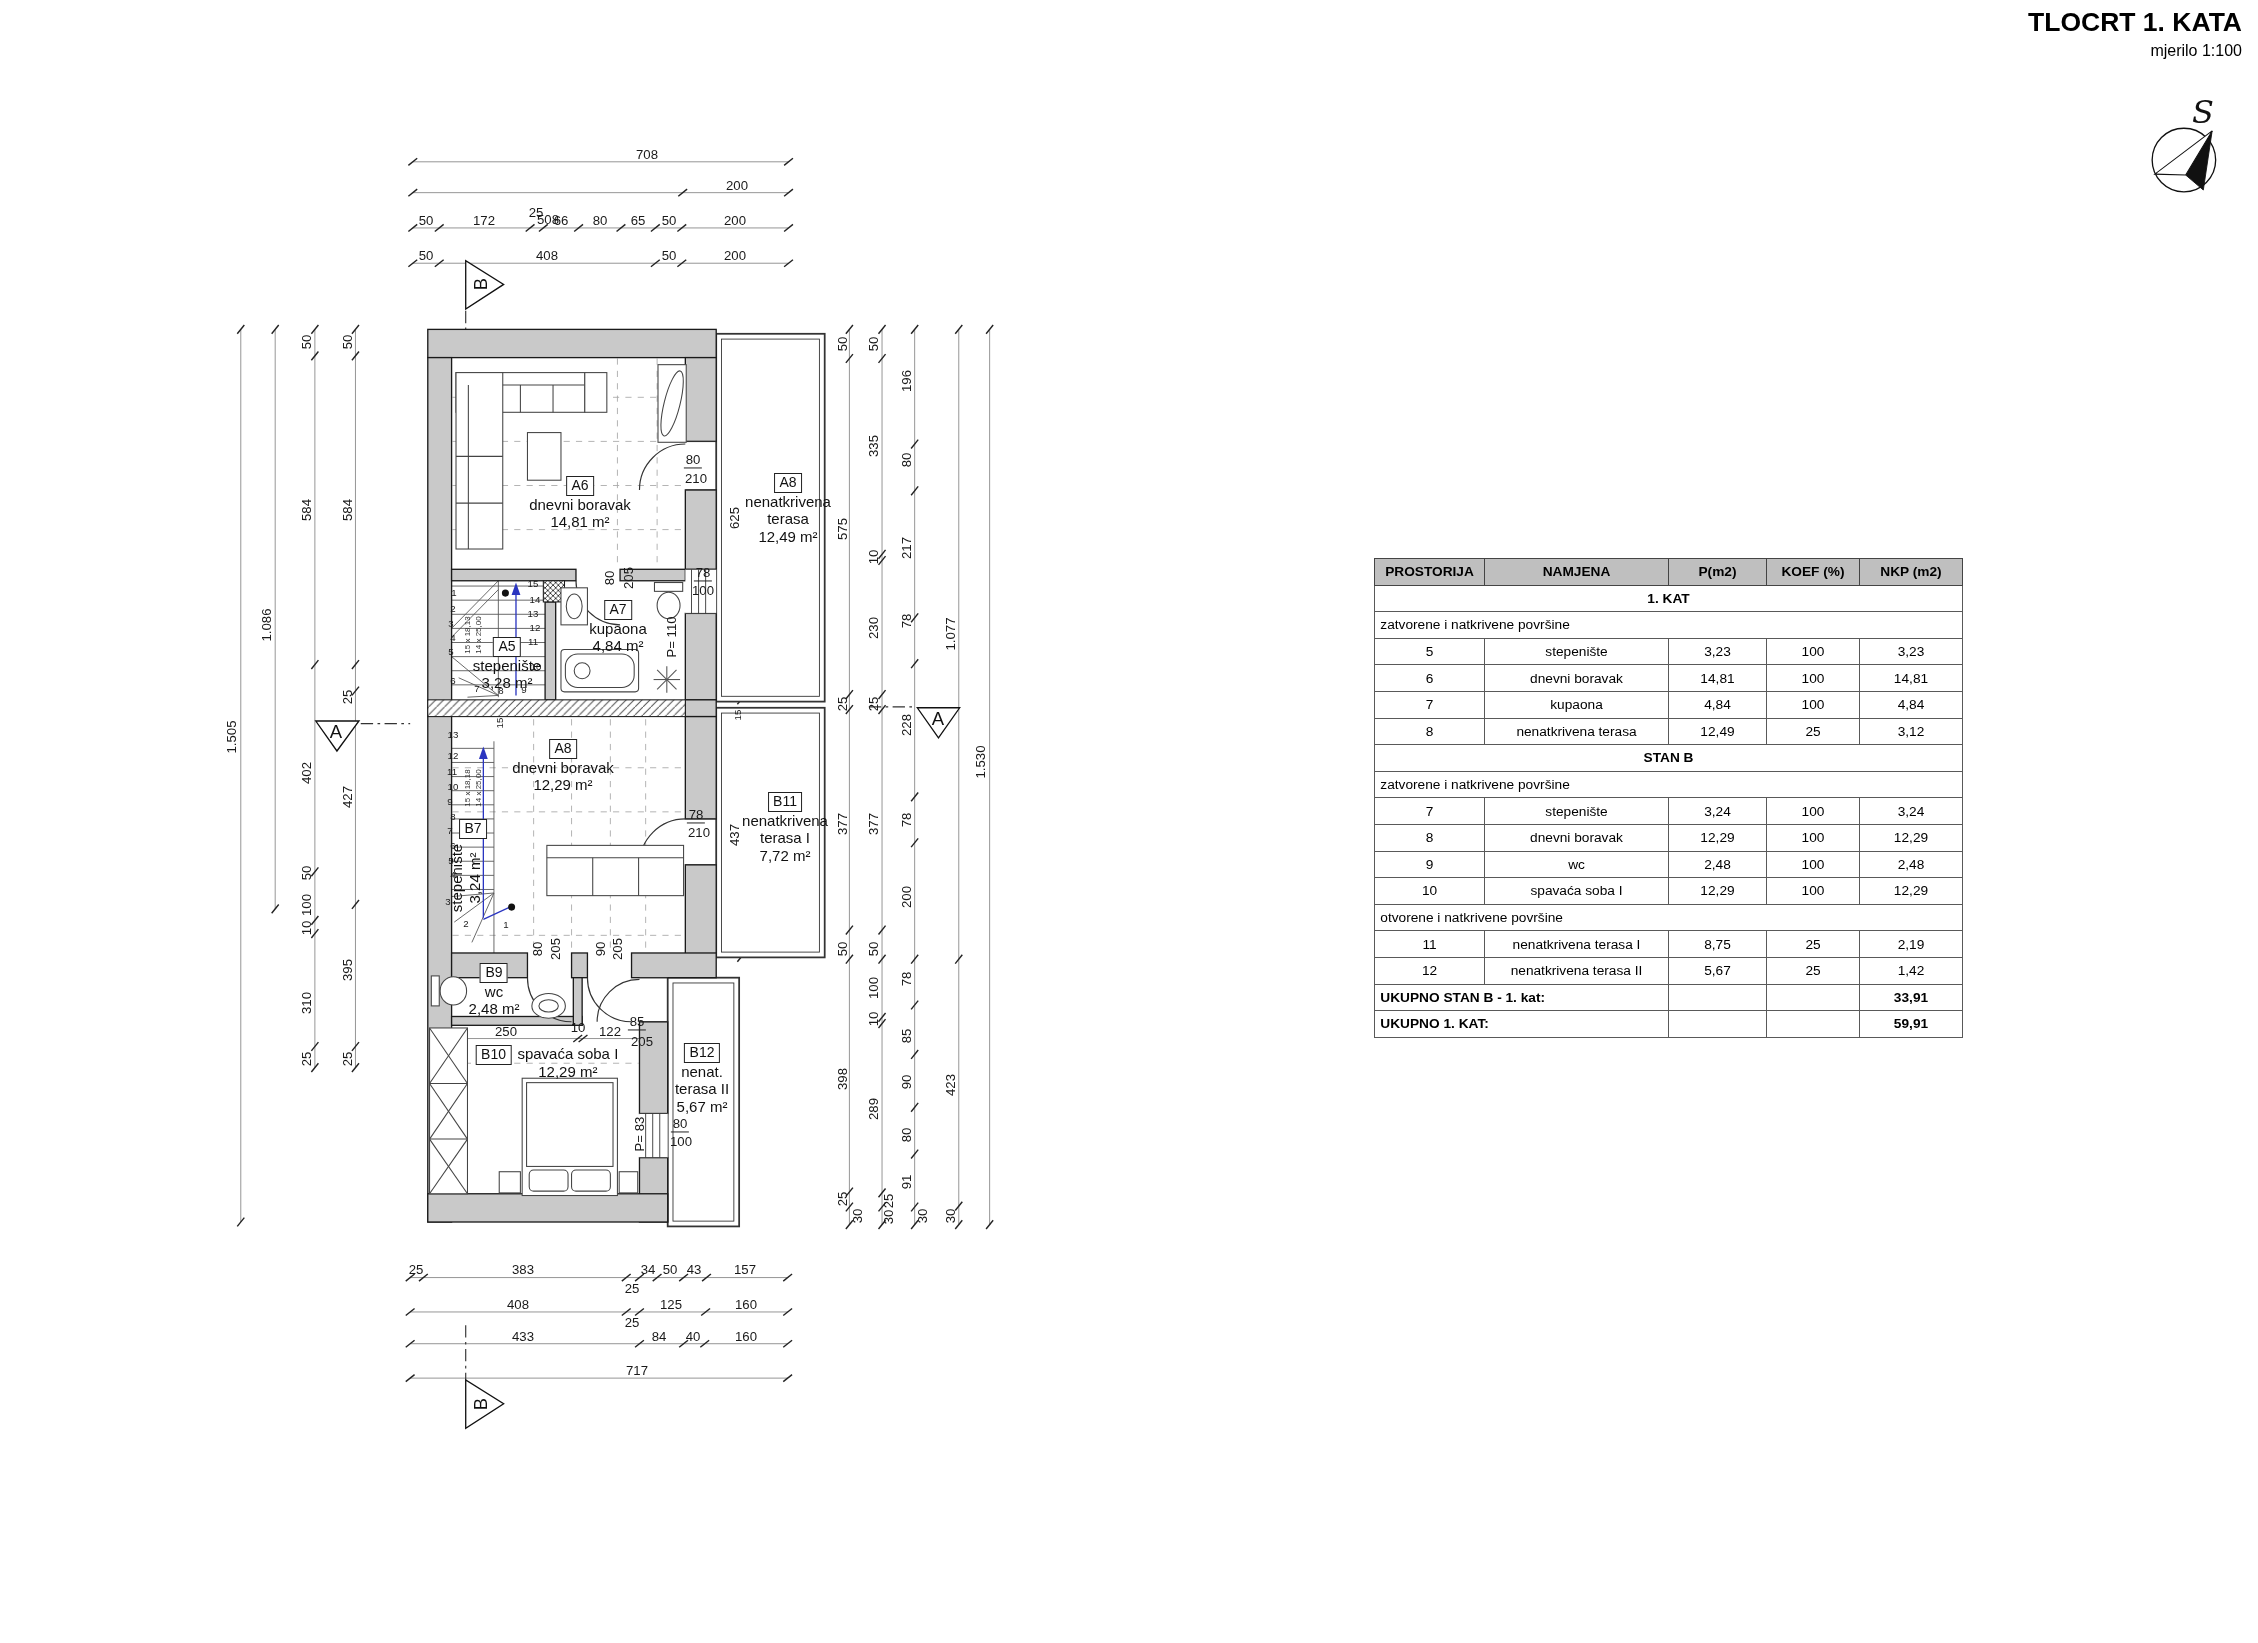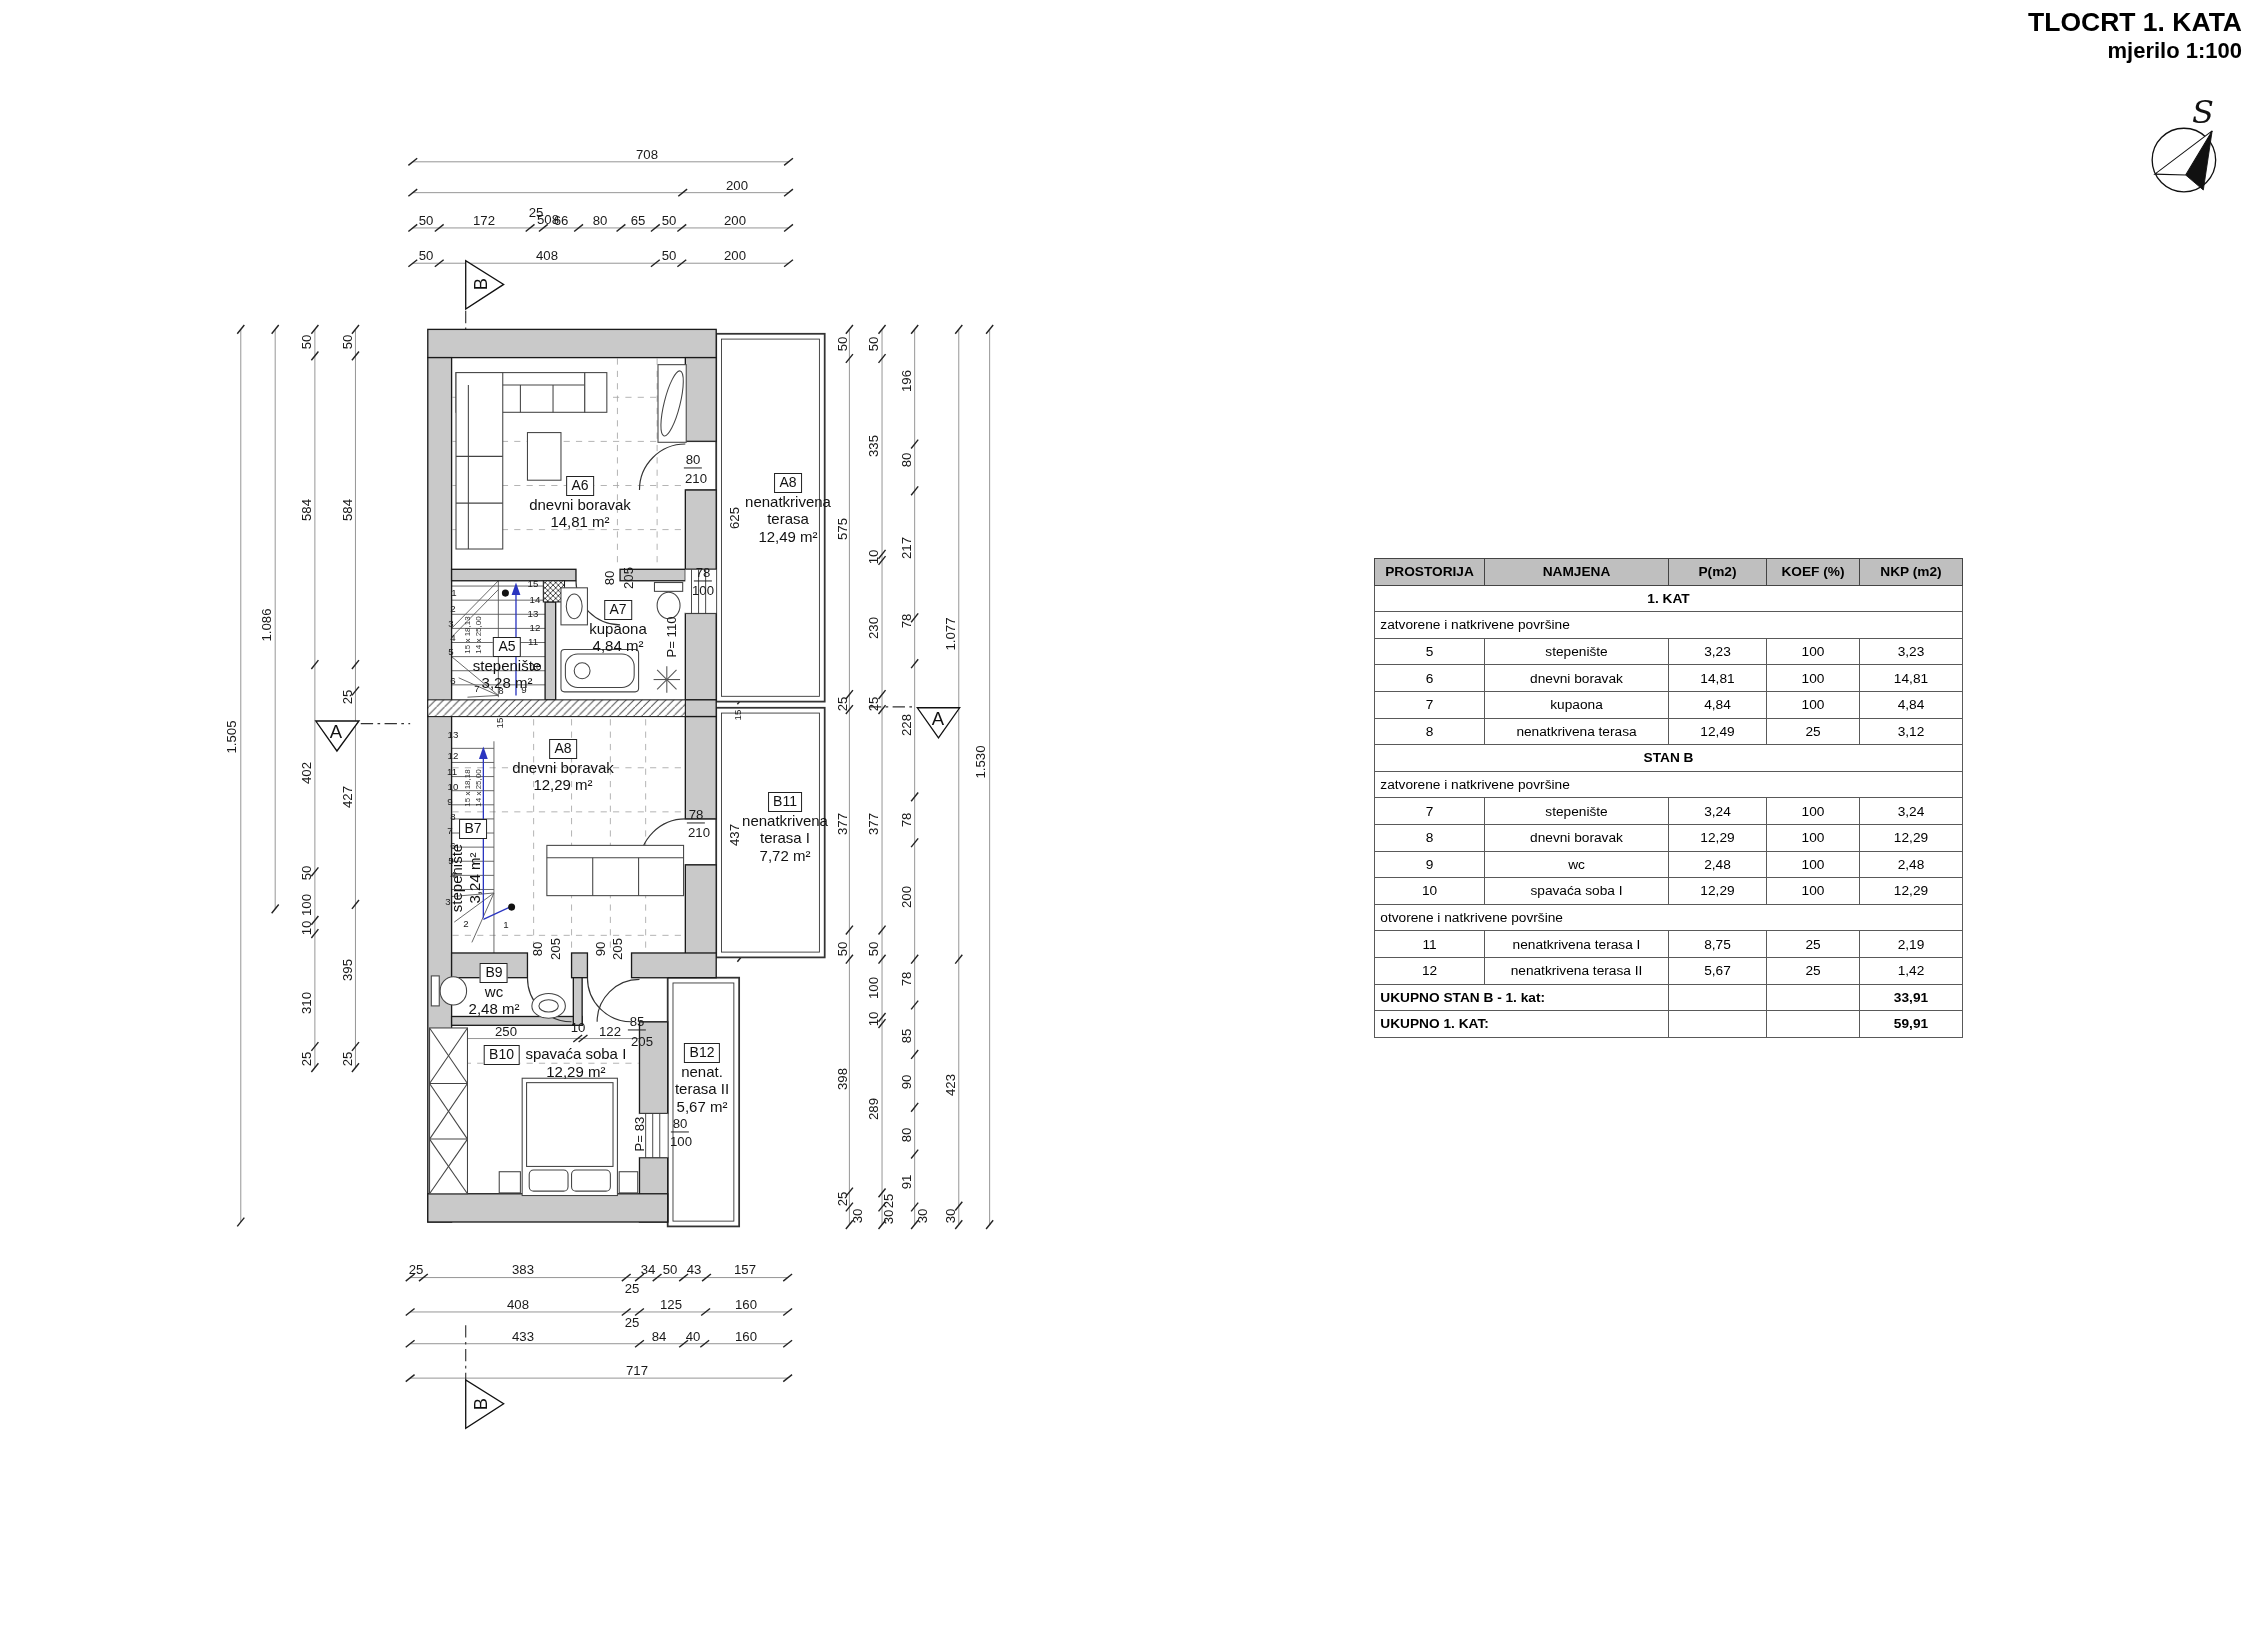--- a/index.html
+++ b/index.html
@@ -9,28 +9,28 @@
   .chain{stroke:#888;stroke-width:1;}
   .tick{stroke:#222;stroke-width:1.6;}
   #labels span,#labels div{pointer-events:none;}
   .dim{position:absolute;transform:translate(-50%,-50%);font-size:13.2px;color:#1a1a1a;white-space:nowrap;line-height:1;}
   .dim.r{transform:translate(-50%,-50%) rotate(-90deg);}
   .dim.sm{font-size:9.7px;}
   .dim.xs{font-size:8px;color:#333;}
   .dim.b{border-bottom:1.3px solid #222;padding:0 1.8px 0.9px 1.8px;}
   .room{position:absolute;transform:translate(-50%,0);text-align:center;color:#111;white-space:nowrap;}
   .room.r{transform:translate(-50%,-50%) rotate(-90deg);}
-  .room.side{display:flex;align-items:flex-start;gap:6px;margin-left:8px;}
+  .room.side{display:flex;align-items:flex-start;gap:6px;}
   .room .code{display:inline-block;border:1.3px solid #222;background:#fff;padding:0 4.4px;font-size:14px;line-height:17.6px;text-align:right;}
   .room .ln{font-size:15px;line-height:17.6px;}
   .marker{position:absolute;transform:translate(-50%,-50%);font-size:18.5px;color:#111;}
   .marker.r{transform:translate(-50%,-50%) rotate(-90deg);}
   #title{position:absolute;top:7px;right:16px;text-align:right;color:#000;}
   #title .t1{font-size:26.5px;font-weight:bold;line-height:30px;}
-  #title .t2{font-size:22px;font-weight:bold;line-height:28px;}
+  #title .t2{font-size:16px;font-weight:normal;line-height:28px;}
   #south{position:absolute;left:2203px;top:112px;transform:translate(-50%,-50%);font-family:"DejaVu Serif",serif;font-style:italic;font-size:32px;color:#111;}
   #areas{position:absolute;left:1374px;top:558px;border-collapse:collapse;background:#fff;table-layout:fixed;width:588px;border:1.8px solid #777;}
   #areas th,#areas td{border:0.9px solid #595959;font-size:13.7px;height:25.6px;padding:0 5.3px;text-align:center;color:#000;overflow:hidden;white-space:nowrap;}
   #areas th{background:#bfbfbf;font-weight:bold;border:1.3px solid #444;}
   #areas tr.sec td{font-weight:bold;}
   #areas tr.sub td{text-align:left;}
   #areas tr.tot td.lbl{text-align:left;font-weight:bold;}
   #areas tr.tot td.val{font-weight:bold;}
 </style>
 </head>

